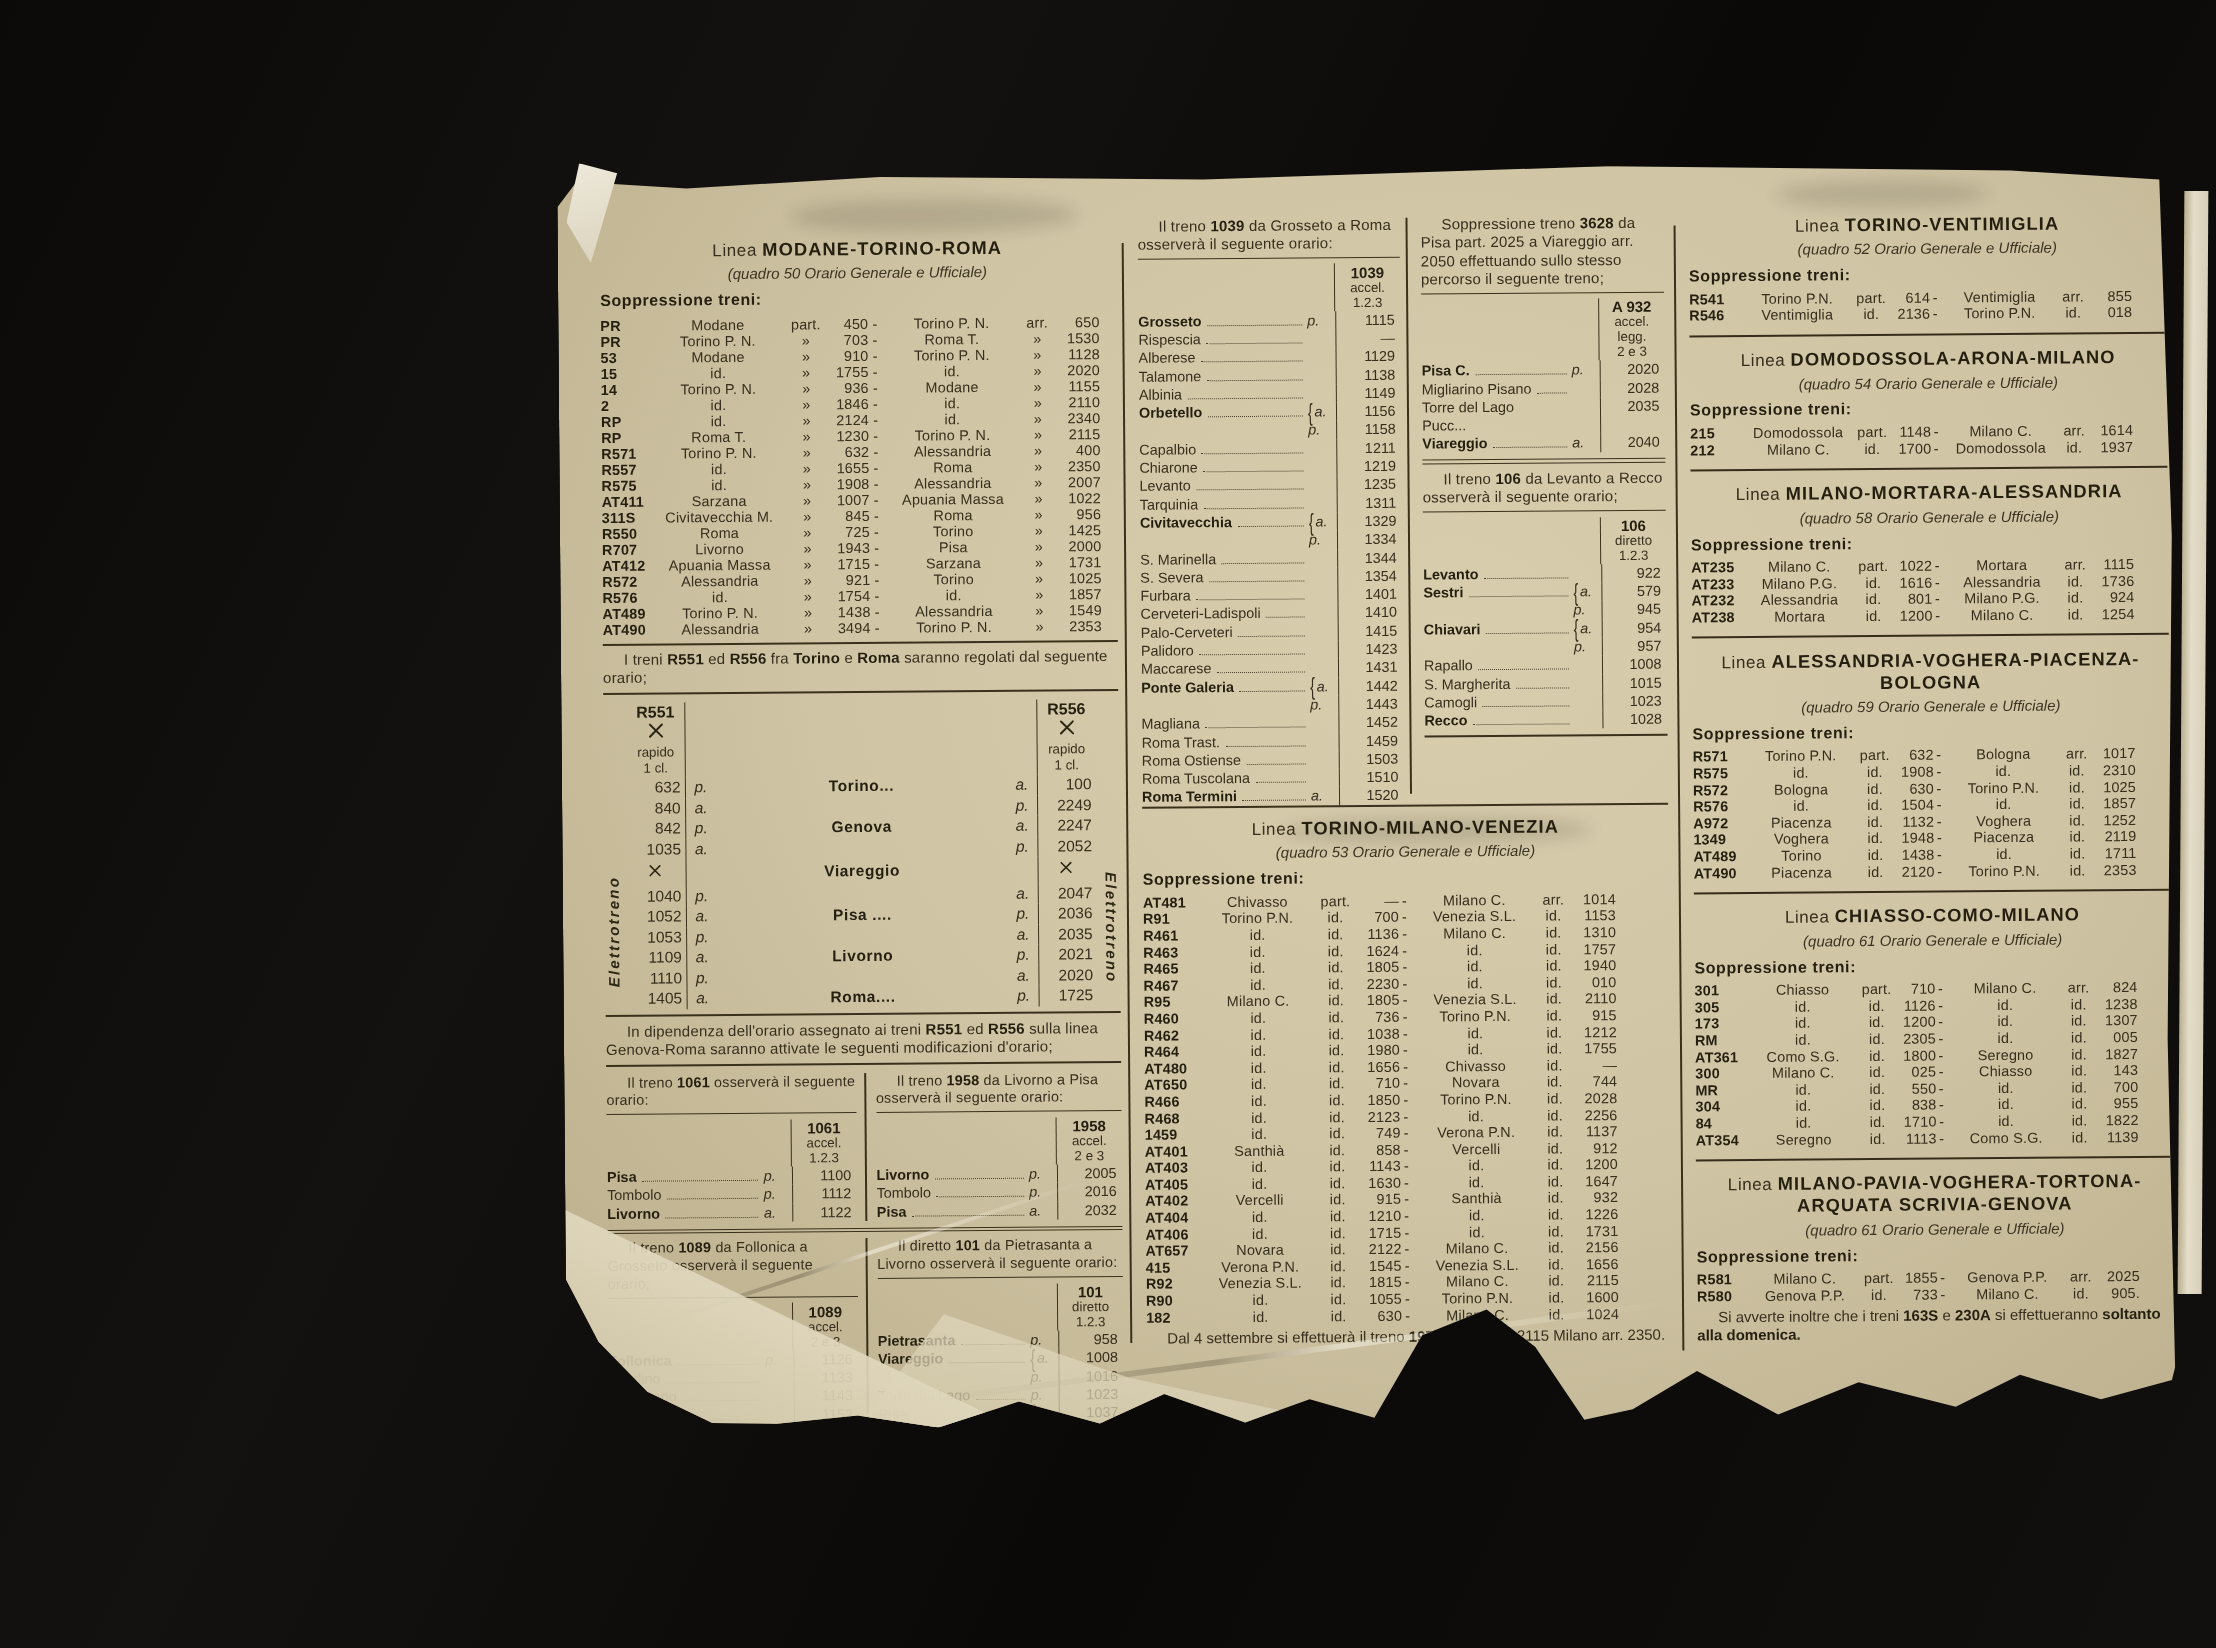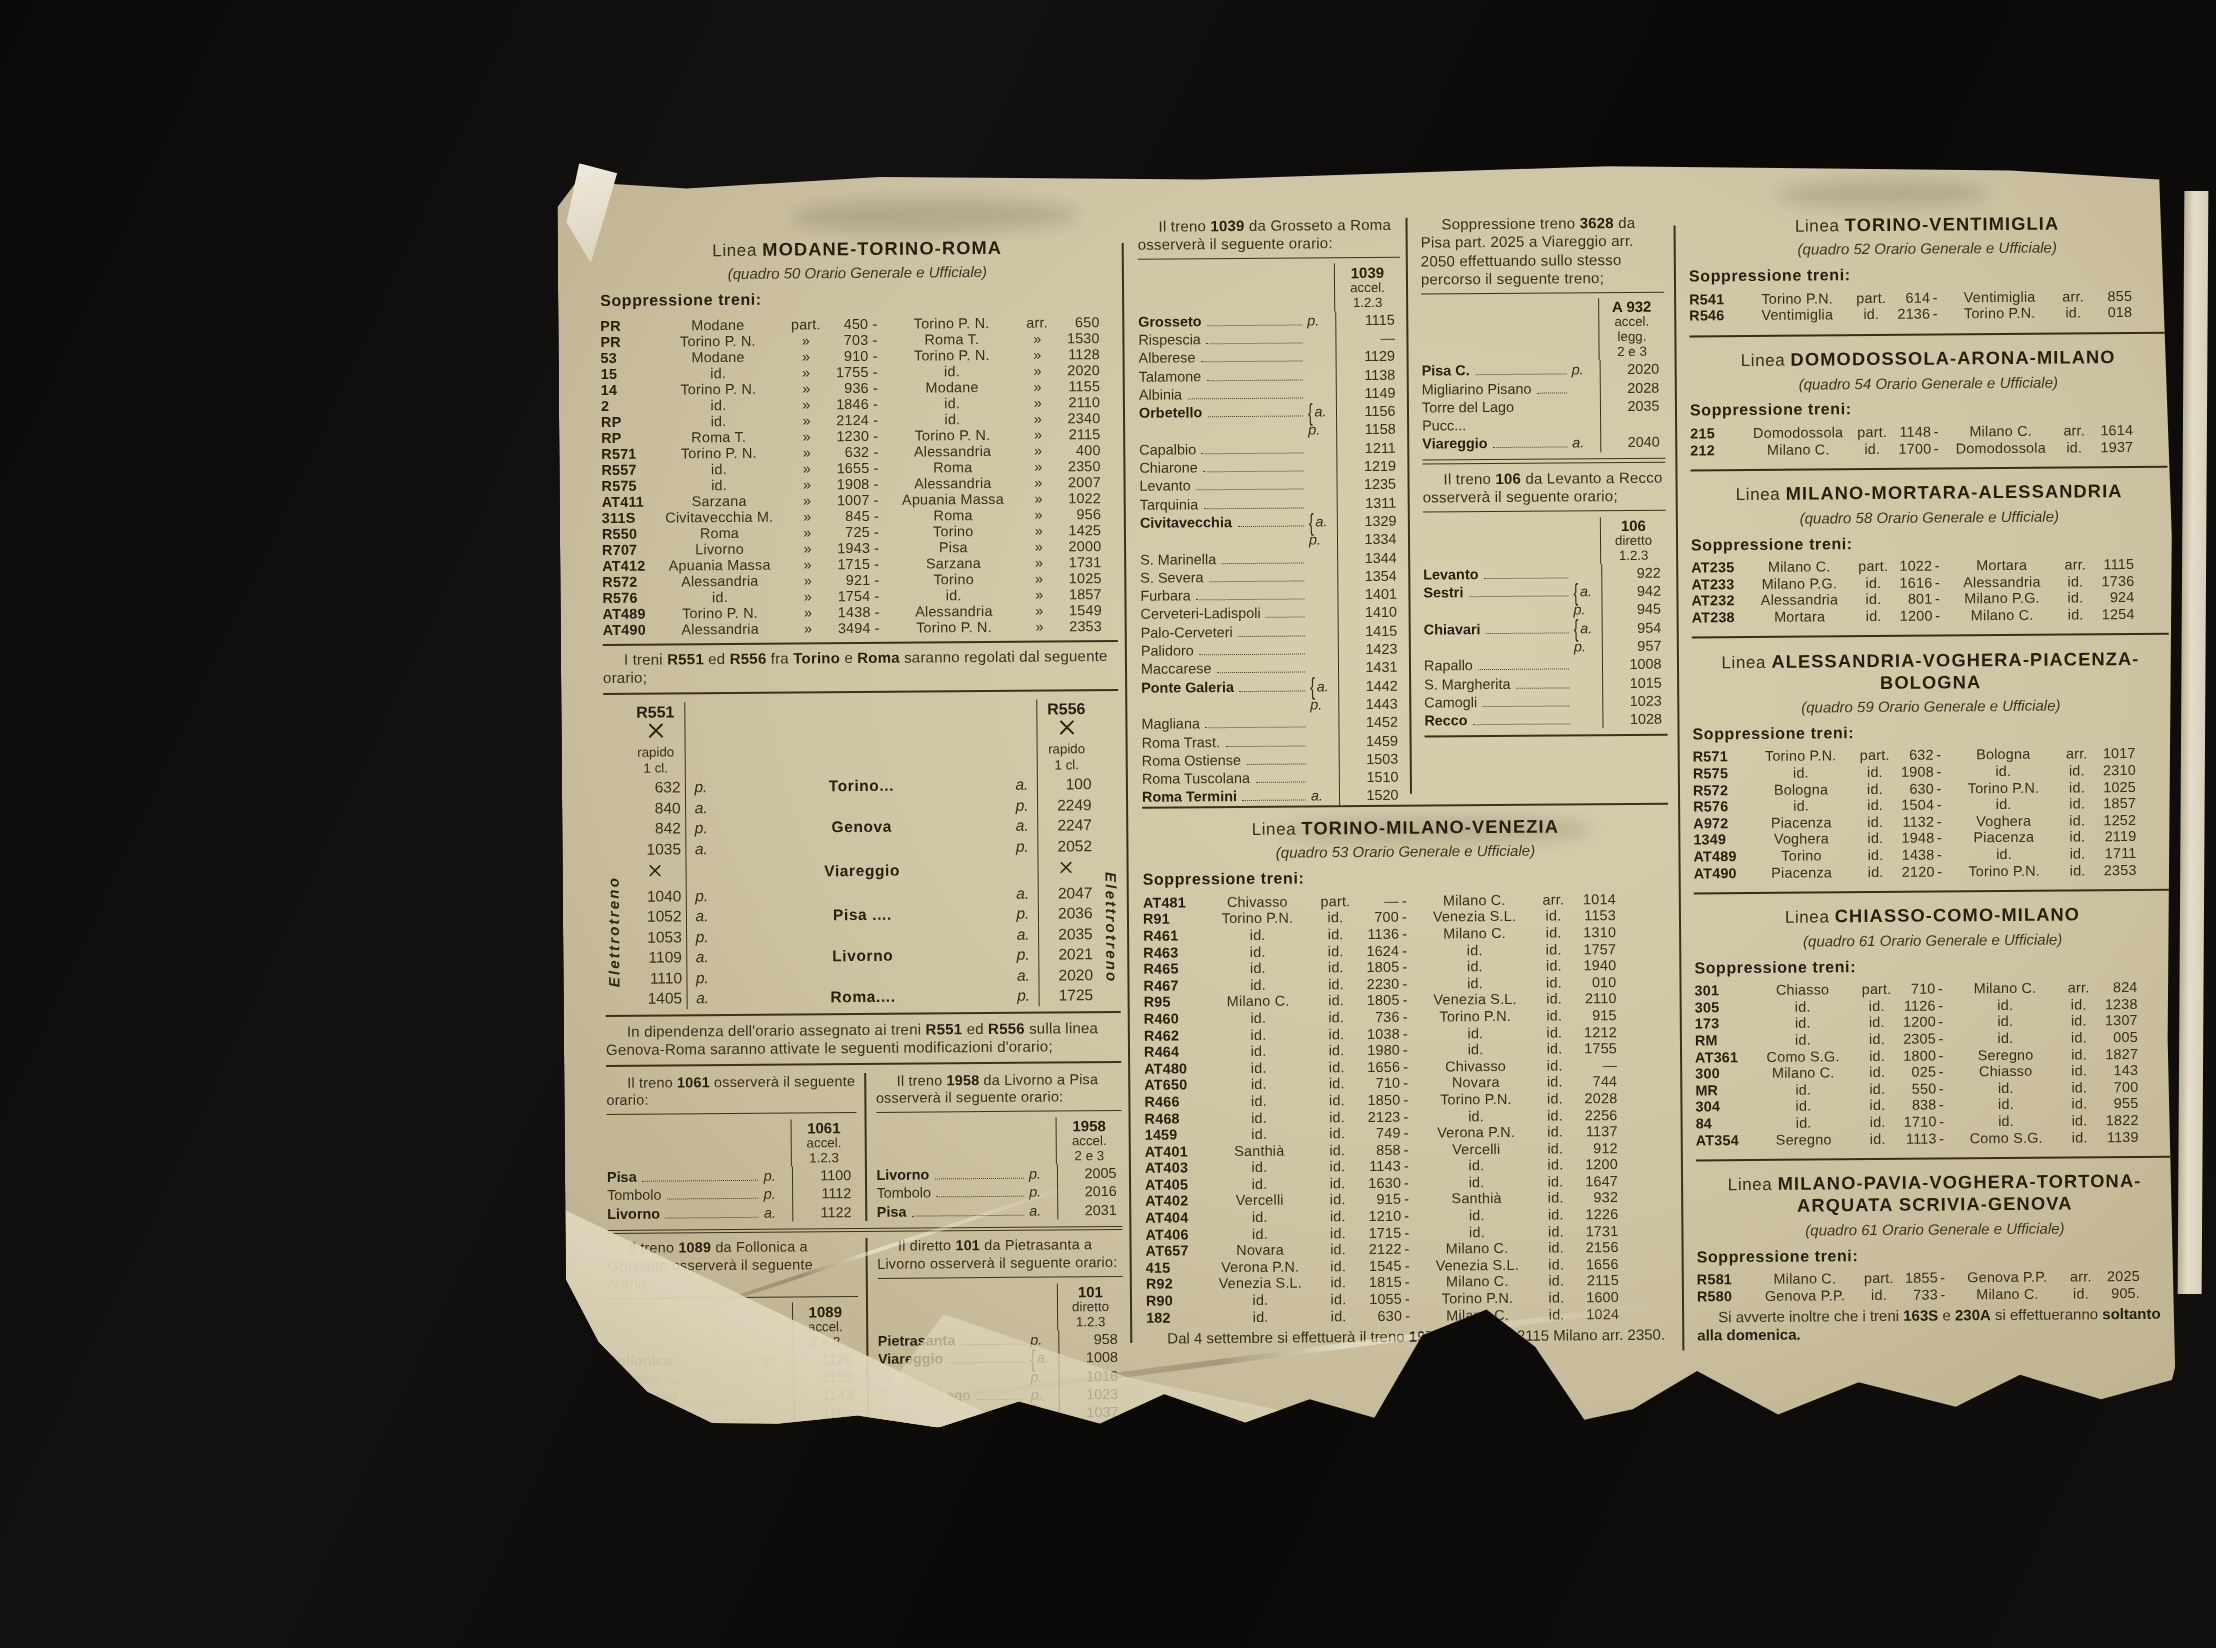--- a/index.html
+++ b/index.html
@@ -506,21 +506,21 @@
                 </span>
                 <span class="tt-label"><span>p.</span></span>
                 <span class="tt-time">2016</span>
               </div>
               <div class="ttrow">
                 <span class="tt-name b">
                   <span>Pisa</span>
                   <span class="leader"></span>
                 </span>
                 <span class="tt-label"><span>a.</span></span>
-                <span class="tt-time">2031</span>
+                <span class="tt-time">2032</span>
               </div>
             </div>
         </div>
         <div class="mini-span2 hr2"></div>
         <div class="minicell">
           <p class="rich intro-rule"><span>Il treno </span><span class="b">1089</span><span> da Follonica a Grosseto osserverà il seguente orario;</span></p>
           <div class="tt">
               <div class="tt-head">
                 <span class="tt-hspace"></span>
                 <div class="tt-hcol">
@@ -938,21 +938,21 @@
             </span>
             <span class="tt-label"></span>
             <span class="tt-time">922</span>
           </div>
           <div class="ttrow">
             <span class="tt-name b">
               <span>Sestri</span>
               <span class="leader"></span>
             </span>
             <span class="tt-label"><span class="brace">{</span><span>a.</span></span>
-            <span class="tt-time">942</span>
+            <span class="tt-time">579</span>
           </div>
           <div class="ttrow">
             <span class="tt-name"></span>
             <span class="tt-label"><span>p.</span></span>
             <span class="tt-time">945</span>
           </div>
           <div class="ttrow">
             <span class="tt-name b">
               <span>Chiavari</span>
               <span class="leader"></span>

